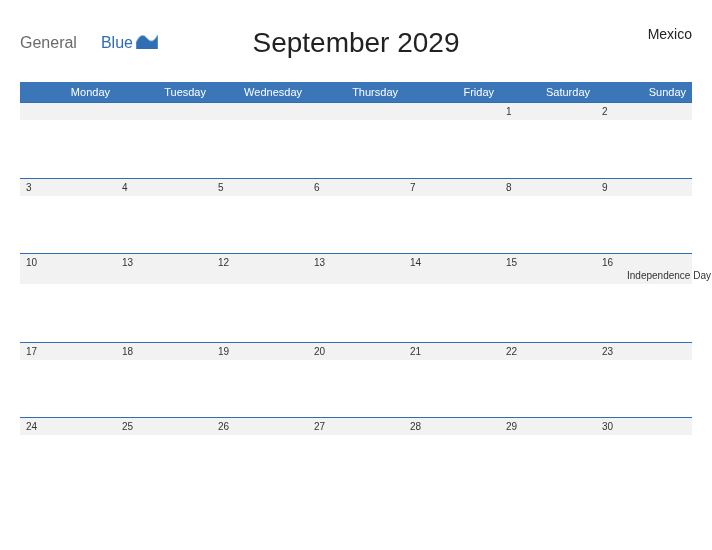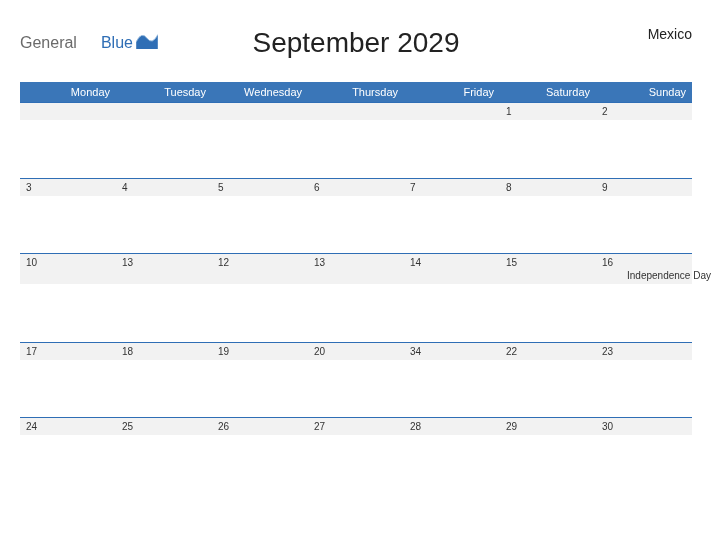--- a/index.html
+++ b/index.html
@@ -223,21 +223,21 @@
         <td>
           <div>18</div>
         </td>
         <td>
           <div>19</div>
         </td>
         <td>
           <div>20</div>
         </td>
         <td>
-          <div>34</div>
+          <div>21</div>
         </td>
         <td>
           <div>22</div>
         </td>
         <td>
           <div>23</div>
         </td>
       </tr>
       <tr class="spacer">
         <td></td>

